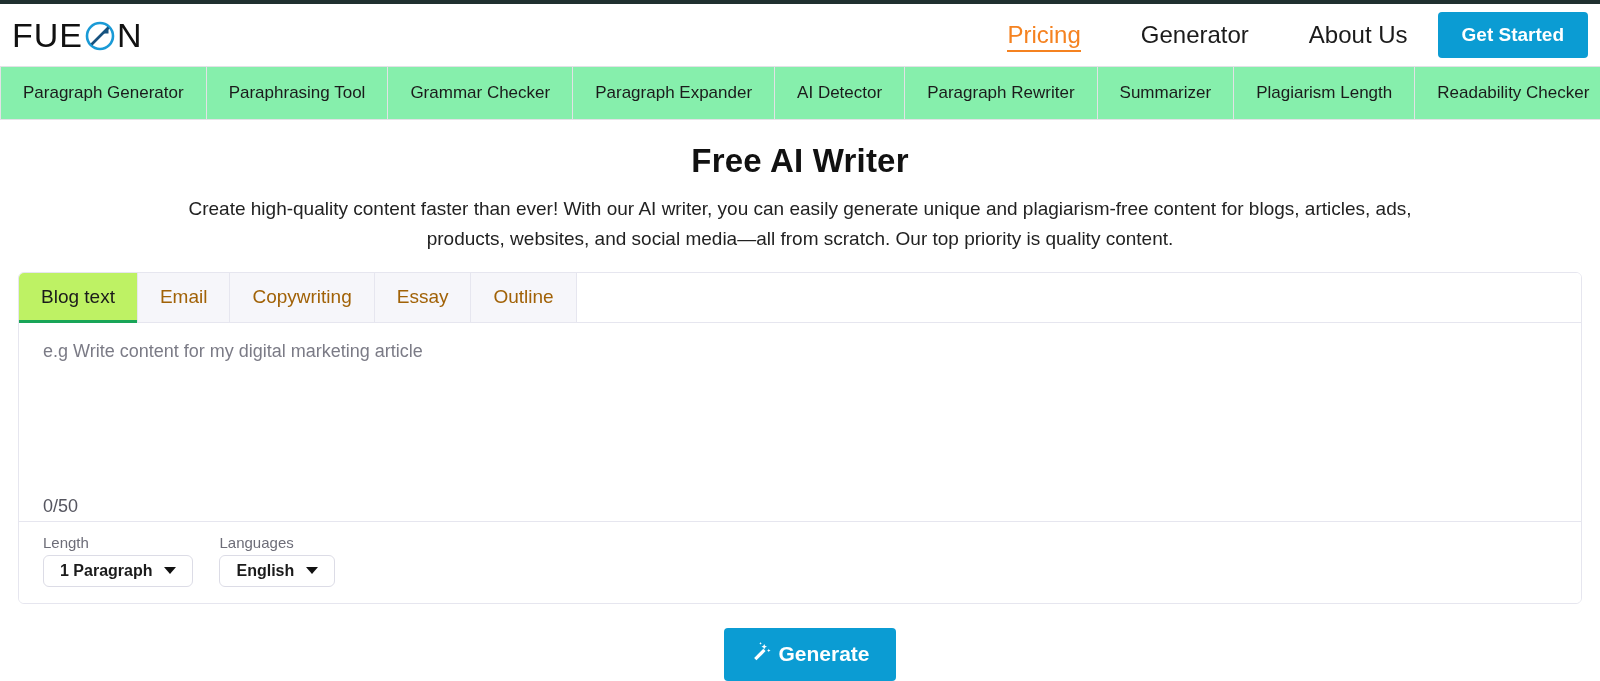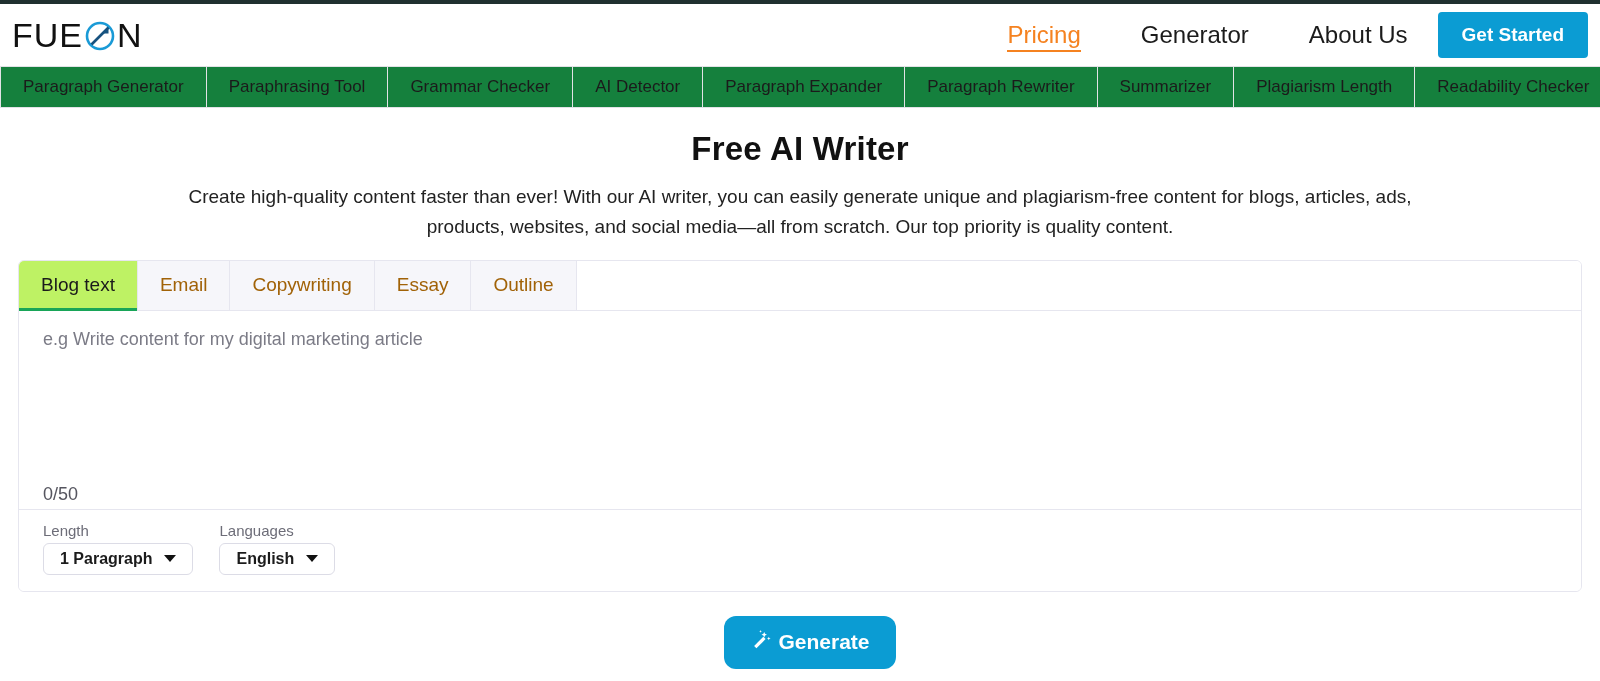--- a/index.html
+++ b/index.html
@@ -85,22 +85,22 @@
     margin-right: 12px;
     cursor: pointer;
     font-family: "Liberation Sans", sans-serif;
     white-space: nowrap;
   }
   
   .toolnav {
     display: flex;
     border-top: 1px solid #e2e2e6;
     border-bottom: 1px solid #e2e2e6;
-    height: 42px;
-    background: #15803d;
+    height: 54px;
+    background: #86efac;
     overflow: hidden;
   }
   .toolnav-item {
     display: flex;
     align-items: center;
     justify-content: center;
     padding: 0 22px;
     font-size: 17px;
     color: #1b1b1b;
     border-right: 1px solid #e2e2e6;
@@ -229,21 +229,21 @@
     justify-content: center;
     margin-top: 24px;
   }
   .generate-button {
     display: inline-flex;
     align-items: center;
     gap: 6px;
     background: #0b9cd3;
     color: #fff;
     border: none;
-    border-radius: 12px;
+    border-radius: 4px;
     font-size: 21px;
     font-weight: 700;
     padding: 13px 26px;
     cursor: pointer;
     font-family: "Liberation Sans", sans-serif;
     margin-left: 20px;
   }
 </style>
 </head>
 <body>
@@ -271,22 +271,22 @@
     <a class="nav-link">Generator</a>
     <a class="nav-link">About Us</a>
     <button class="cta-button">Get Started</button>
   </nav>
 </div>
 
 <div class="toolnav">
   <div class="toolnav-item">Paragraph Generator</div>
   <div class="toolnav-item">Paraphrasing Tool</div>
   <div class="toolnav-item">Grammar Checker</div>
+  <div class="toolnav-item">Paragraph Expander</div>
   <div class="toolnav-item">AI Detector</div>
-  <div class="toolnav-item">Paragraph Expander</div>
   <div class="toolnav-item">Paragraph Rewriter</div>
   <div class="toolnav-item">Summarizer</div>
   <div class="toolnav-item">Plagiarism Length</div>
   <div class="toolnav-item">Readability Checker</div>
 </div>
 
 <div class="hero">
   <h1>Free AI Writer</h1>
   <p>Create high-quality content faster than ever! With our AI writer, you can easily generate unique and plagiarism-free content for blogs, articles, ads, products, websites, and social media—all from scratch. Our top priority is quality content.</p>
 </div>

